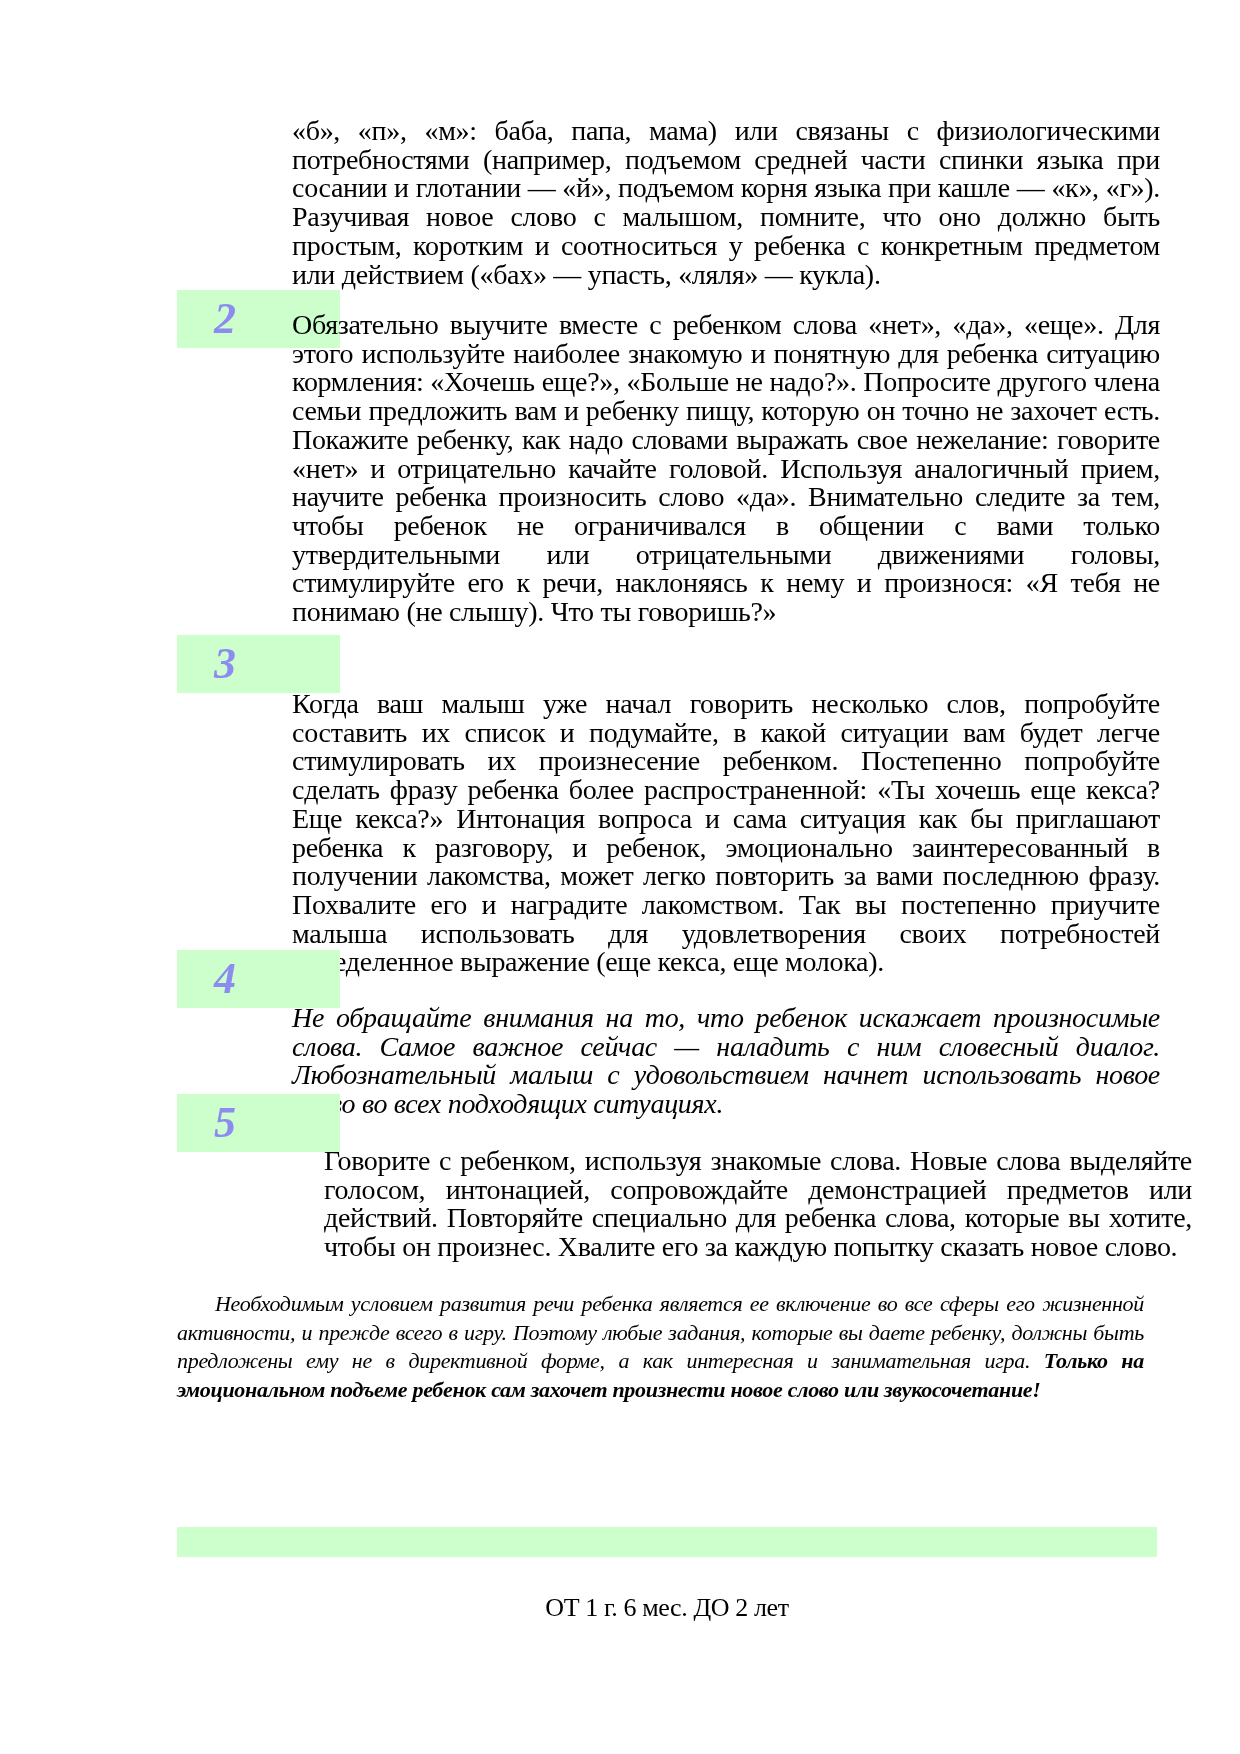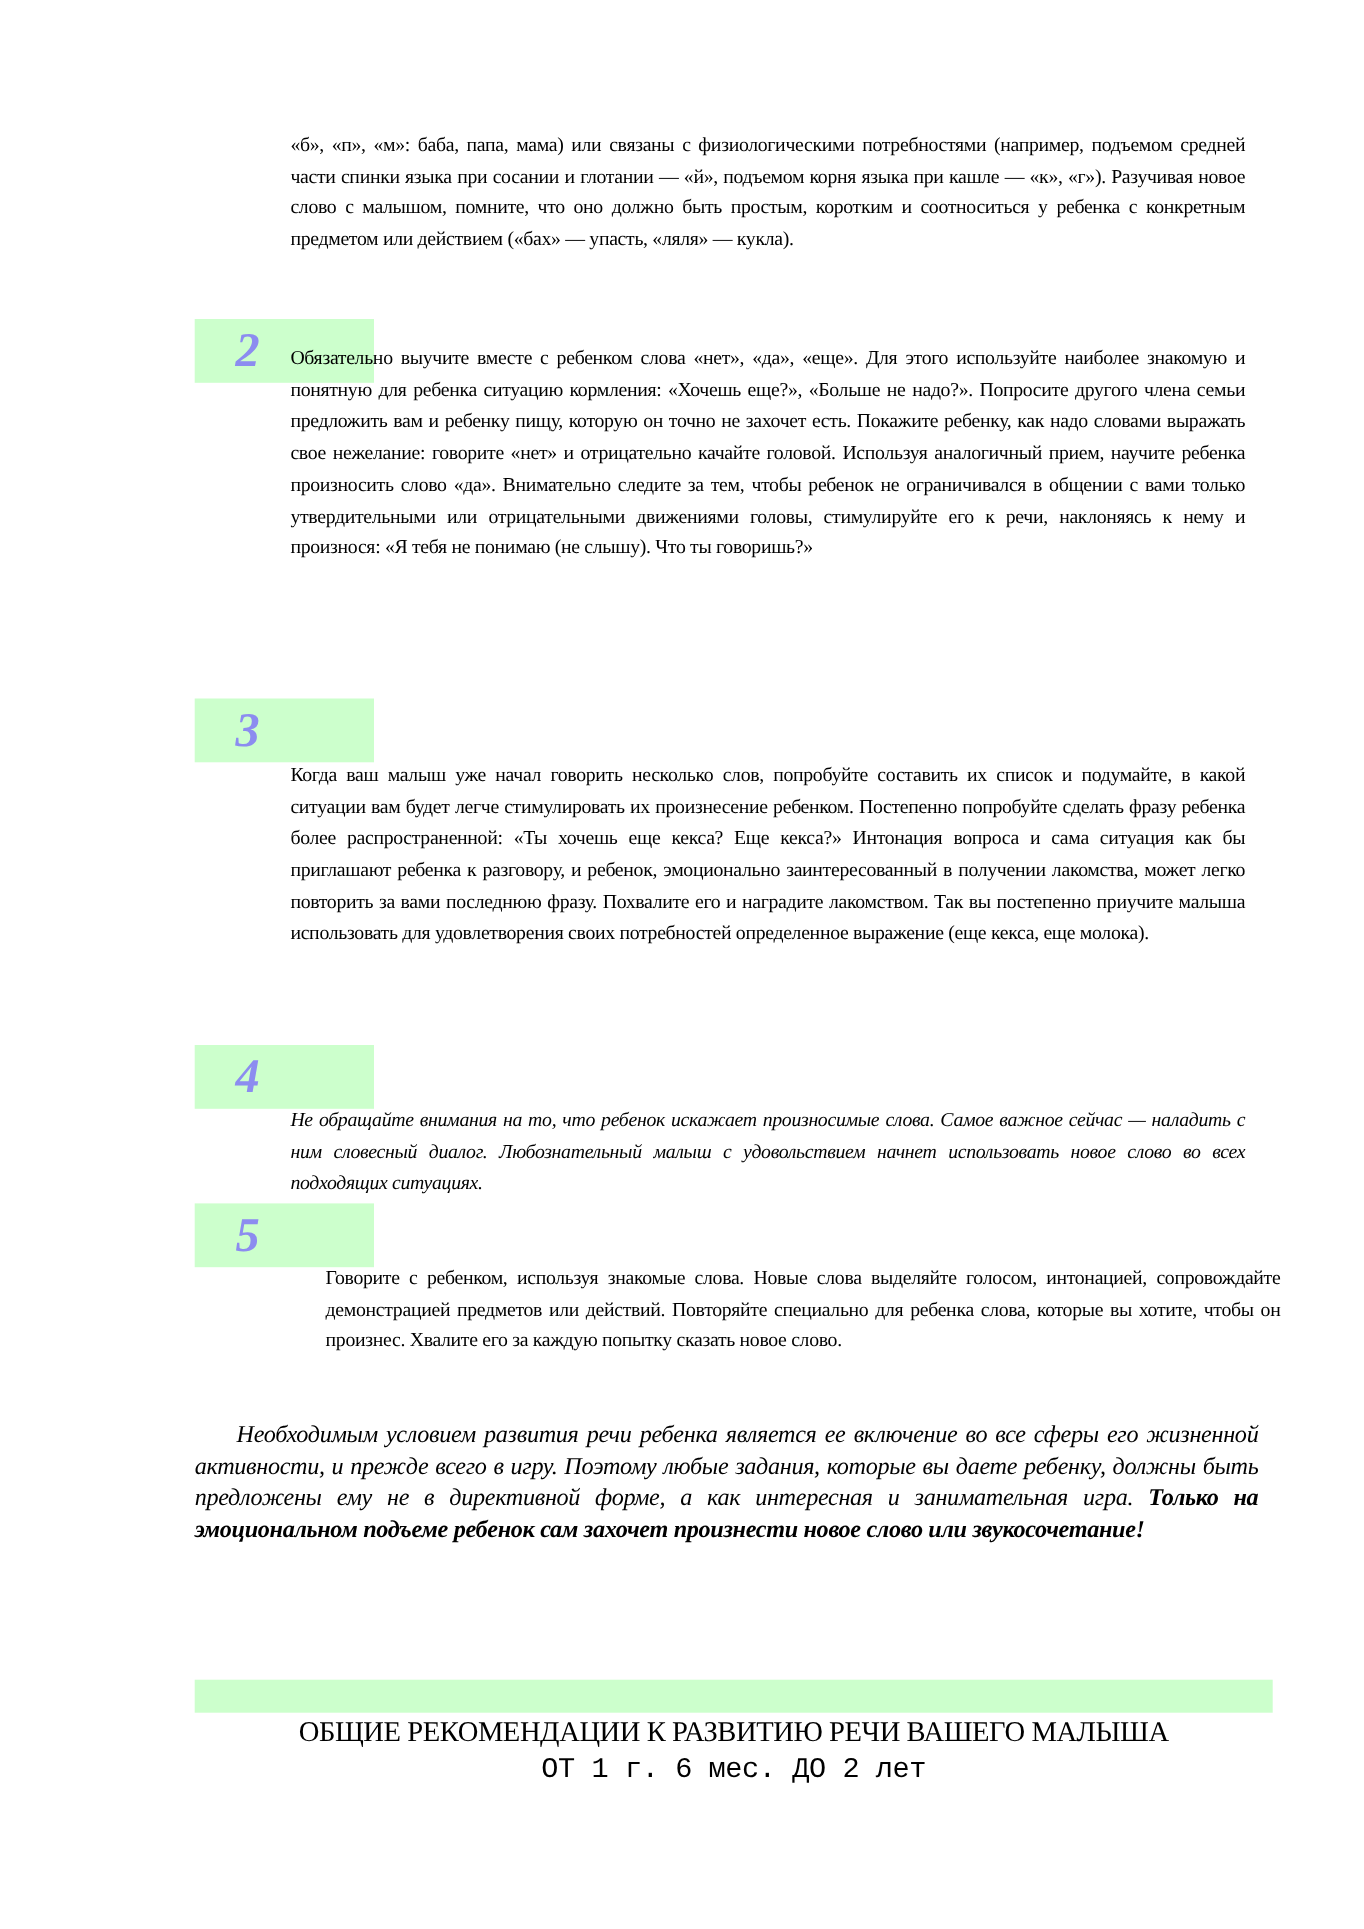--- a/index.html
+++ b/index.html
@@ -1,19 +1,19 @@
 <!DOCTYPE html>
 <html><head>
   <meta charset="utf-8">
   <style>
     html, body { margin: 0; padding: 0; background: #ffffff; }
     body { width: 1240px; height: 1754px; position: relative; overflow: hidden;
            font-family: "Liberation Serif", "DejaVu Serif", serif; color: #000; }
     .page { position: absolute; left: 0; top: 0; width: 1240px; height: 1754px; }
-    .para { position: absolute; left: 264px; width: 868px; font-size: 18px;
+    .para { position: absolute; left: 292px; width: 868px; font-size: 28px;
             line-height: 28.7px; text-align: justify; text-align-last: left;
             letter-spacing: -0.3px; margin: 0; }
     .numbox { position: absolute; left: 177px; width: 163px; height: 58px;
               background: #ccffcc; }
     .numbox .num { position: absolute; left: 37px; top: 2px; font-size: 44px;
                    line-height: 54px; font-weight: bold; font-style: italic;
                    color: #8c8cf0; font-family: "Liberation Serif", serif; }
     .final { position: absolute; left: 177px; width: 967px; font-size: 22px;
              line-height: 28.7px; text-align: justify; text-indent: 38px;
              letter-spacing: -0.3px; margin: 0; font-style: italic; }
@@ -47,16 +47,15 @@
 
   <div class="numbox" style="top:1094px;">
     <span class="num">5</span>
   </div>
   <p class="para" style="top:1147px;margin-left:32px;">Говорите с ребенком, используя знакомые слова. Новые слова выделяйте голосом, интонацией, сопровождайте демонстрацией предметов или действий. Повторяйте специально для ребенка слова, которые вы хотите, чтобы он произнес. Хвалите его за каждую попытку сказать новое слово.</p>
 
   <p class="final" style="top:1290px;"><span>Необходимым условием развития речи ребенка является ее включение во все сферы его жизненной активности, и прежде всего в игру. Поэтому любые задания, которые вы даете ребенку, должны быть предложены ему не в директивной форме, а как интересная и занимательная игра. </span><b>Только на эмоциональном подъеме ребенок сам захочет произнести новое слово или звукосочетание!</b></p>
 
   <div class="greenbar"></div>
 
-  <p class="heading" style="top:1558px;">ОБЩИЕ РЕКОМЕНДАЦИИ К РАЗВИТИЮ РЕЧИ ВАШЕГО МАЛЫША</p>
-  <p class="heading" style="top:1591px;font-family:Liberation Mono, monospace;">ОТ 1 г. 6 мес. ДО 2 лет</p>
+  <p class="heading" style="top:1591px;">ОТ 1 г. 6 мес. ДО 2 лет</p>
 
 </div>
 
 </body></html>

